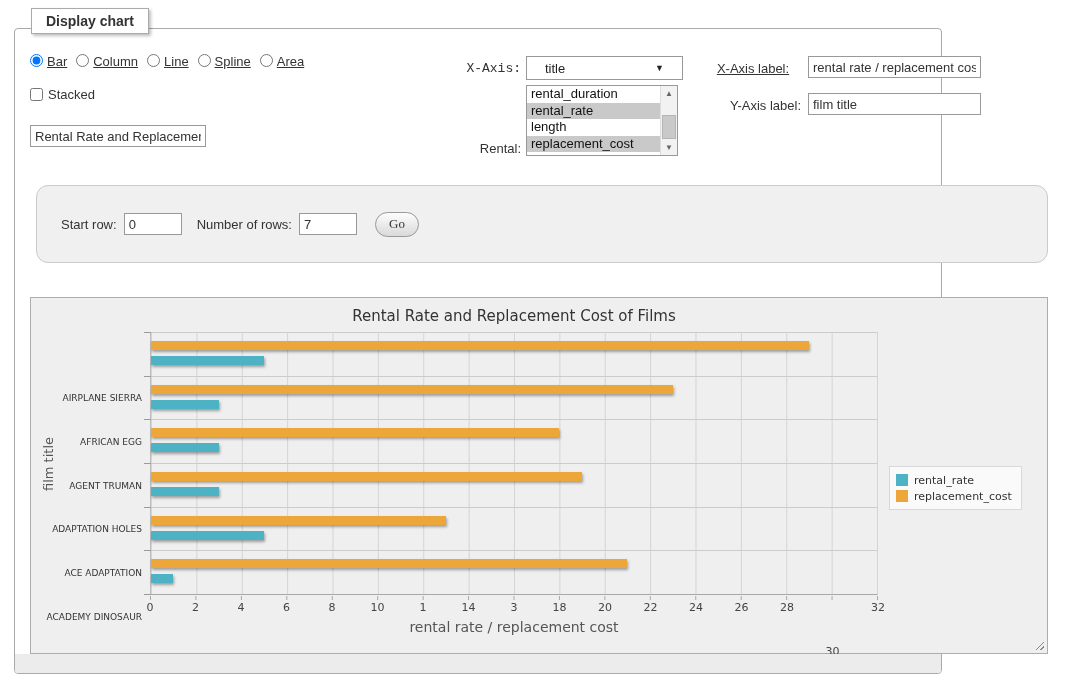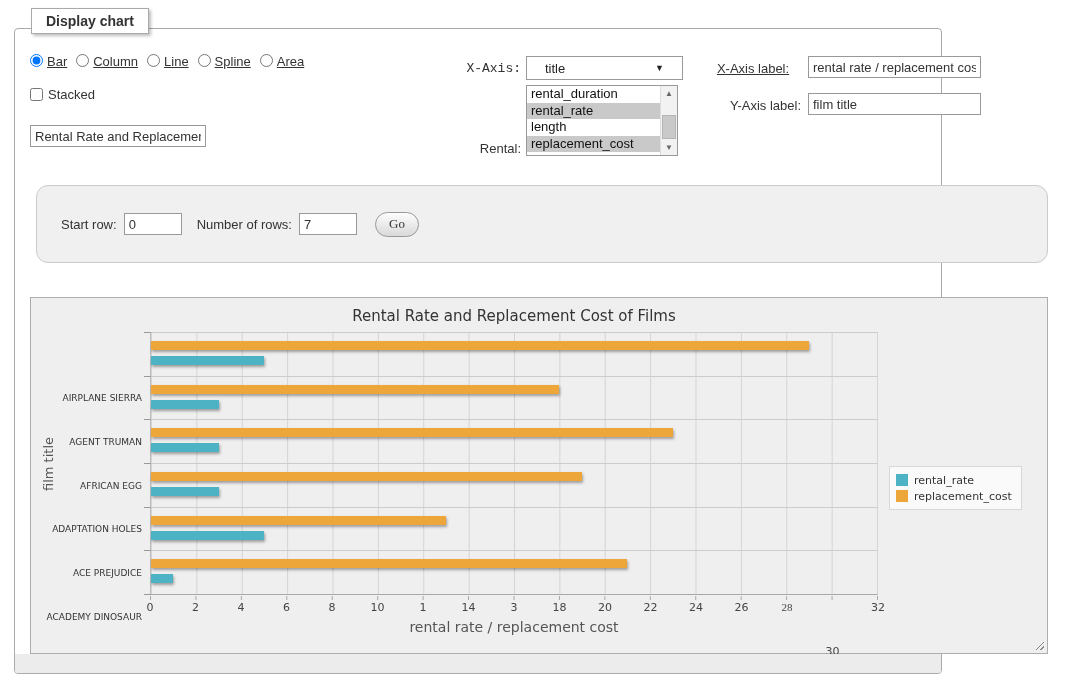--- a/index.html
+++ b/index.html
@@ -169,36 +169,36 @@
     <div class="chart-panel">
       <div class="chart-title">Rental Rate and Replacement Cost of Films</div>
       <div class="y-axis-title">film title</div>
       <div class="plot">
           <div class="cgroup">
             <span class="cat-label">AIRPLANE SIERRA</span>
             <div class="bar s-top" style="width: 90.5938%; background: rgb(237, 166, 58);"></div>
             <div class="bar s-bot" style="width: 15.5938%; background: rgb(76, 178, 196);"></div>
           </div>
           <div class="cgroup">
+            <span class="cat-label">AFRICAN EGG</span>
+            <div class="bar s-top" style="width: 71.8438%; background: rgb(237, 166, 58);"></div>
+            <div class="bar s-bot" style="width: 9.34375%; background: rgb(76, 178, 196);"></div>
+          </div>
+          <div class="cgroup">
             <span class="cat-label">AGENT TRUMAN</span>
             <div class="bar s-top" style="width: 56.2187%; background: rgb(237, 166, 58);"></div>
             <div class="bar s-bot" style="width: 9.34375%; background: rgb(76, 178, 196);"></div>
           </div>
           <div class="cgroup">
-            <span class="cat-label">AFRICAN EGG</span>
-            <div class="bar s-top" style="width: 71.8438%; background: rgb(237, 166, 58);"></div>
-            <div class="bar s-bot" style="width: 9.34375%; background: rgb(76, 178, 196);"></div>
-          </div>
-          <div class="cgroup">
             <span class="cat-label">ADAPTATION HOLES</span>
             <div class="bar s-top" style="width: 59.3437%; background: rgb(237, 166, 58);"></div>
             <div class="bar s-bot" style="width: 9.34375%; background: rgb(76, 178, 196);"></div>
           </div>
           <div class="cgroup">
-            <span class="cat-label">ACE PREJUDICE</span>
+            <span class="cat-label">ACE ADAPTATION</span>
             <div class="bar s-top" style="width: 40.5938%; background: rgb(237, 166, 58);"></div>
             <div class="bar s-bot" style="width: 15.5938%; background: rgb(76, 178, 196);"></div>
           </div>
           <div class="cgroup">
             <span class="cat-label">ACADEMY DINOSAUR</span>
             <div class="bar s-top" style="width: 65.5938%; background: rgb(237, 166, 58);"></div>
             <div class="bar s-bot" style="width: 3.09375%; background: rgb(76, 178, 196);"></div>
           </div>
         </div>
       <div class="xtick-marks"></div>
@@ -210,21 +210,21 @@
           <span style="left: 25%;">8</span>
           <span style="left: 31.25%;">10</span>
           <span style="left: 37.5%;">1</span>
           <span style="left: 43.75%;">14</span>
           <span style="left: 50%;">3</span>
           <span style="left: 56.25%;">18</span>
           <span style="left: 62.5%;">20</span>
           <span style="left: 68.75%;">22</span>
           <span style="left: 75%;">24</span>
           <span style="left: 81.25%;">26</span>
-          <span style="left: 87.5%; font-family: Liberation Serif, serif;">28</span>
+          <span style="left: 87.5%;">28</span>
           <span style="left: 93.75%; margin-top: 44px;">30</span>
           <span style="left: 100%;">32</span>
         </div>
       <div class="x-axis-title">rental rate / replacement cost</div>
       <div class="legend">
           <div class="litem">
             <span class="swatch" style="background: rgb(76, 178, 196);"></span>
             <span class="lname">rental_rate</span>
           </div>
           <div class="litem">

